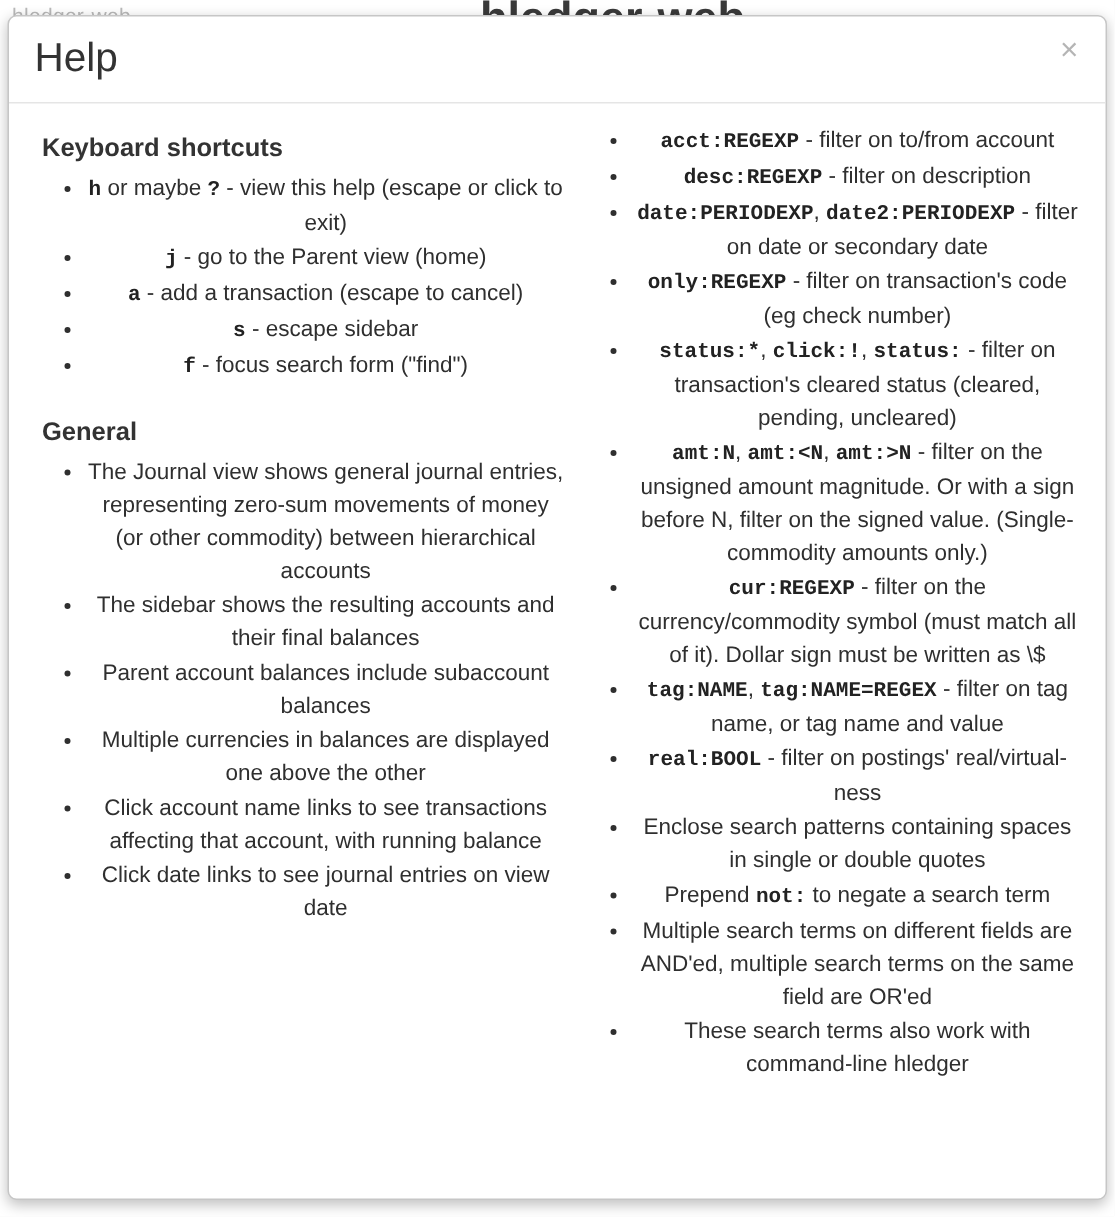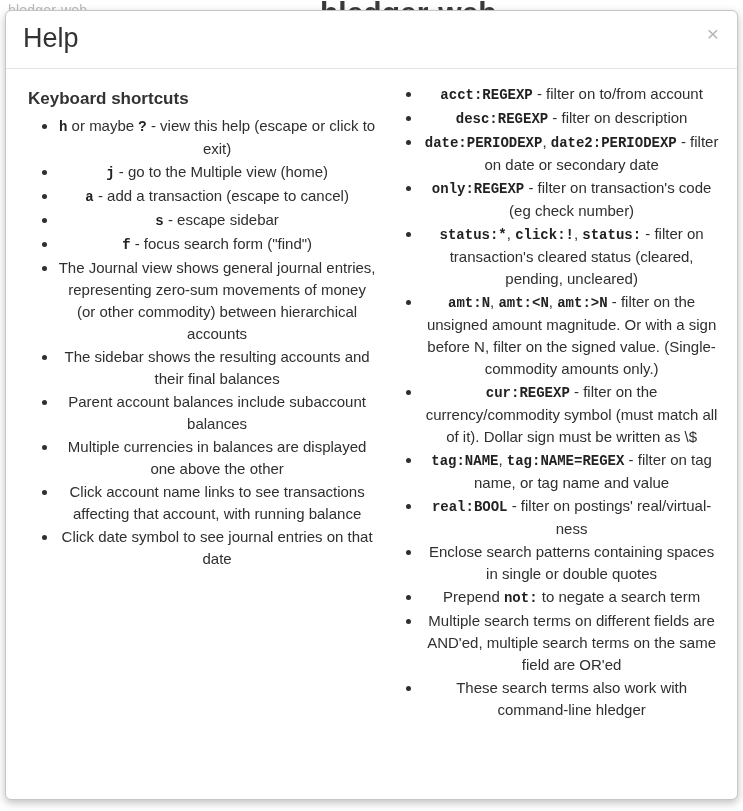--- a/index.html
+++ b/index.html
@@ -146,40 +146,41 @@
     <div class="modal-body">
       <div class="cols">
 
         <div class="col-left">
           <h4 class="section">Keyboard shortcuts</h4>
           <ul class="help-list">
             <li>
               <code class="kbd">h</code><span> or maybe </span><code class="kbd">?</code><span> - view this help (escape or click to exit)</span>
             </li>
             <li>
-              <code class="kbd">j</code><span> - go to the Multiple view (home)</span>
+              <code class="kbd">j</code><span> - go to the Parent view (home)</span>
             </li>
             <li>
               <code class="kbd">a</code><span> - add a transaction (escape to cancel)</span>
             </li>
             <li>
               <code class="kbd">s</code><span> - escape sidebar</span>
             </li>
             <li>
               <code class="kbd">f</code><span> - focus search form ("find")</span>
             </li>
           </ul>
 
+          <h4 class="section general">General</h4>
           <ul class="help-list">
             <li>The Journal view shows general journal entries, representing zero-sum movements of money (or other commodity) between hierarchical accounts</li>
             <li>The sidebar shows the resulting accounts and their final balances</li>
             <li>Parent account balances include subaccount balances</li>
             <li>Multiple currencies in balances are displayed one above the other</li>
             <li>Click account name links to see transactions affecting that account, with running balance</li>
-            <li>Click date symbol to see journal entries on that date</li>
+            <li>Click date links to see journal entries on view date</li>
           </ul>
         </div>
 
         <div class="col-right">
           <ul class="help-list right-list">
             <li>
               <code>acct:REGEXP</code><span> - filter on to/from account</span>
             </li>
             <li>
               <code>desc:REGEXP</code><span> - filter on description</span>

